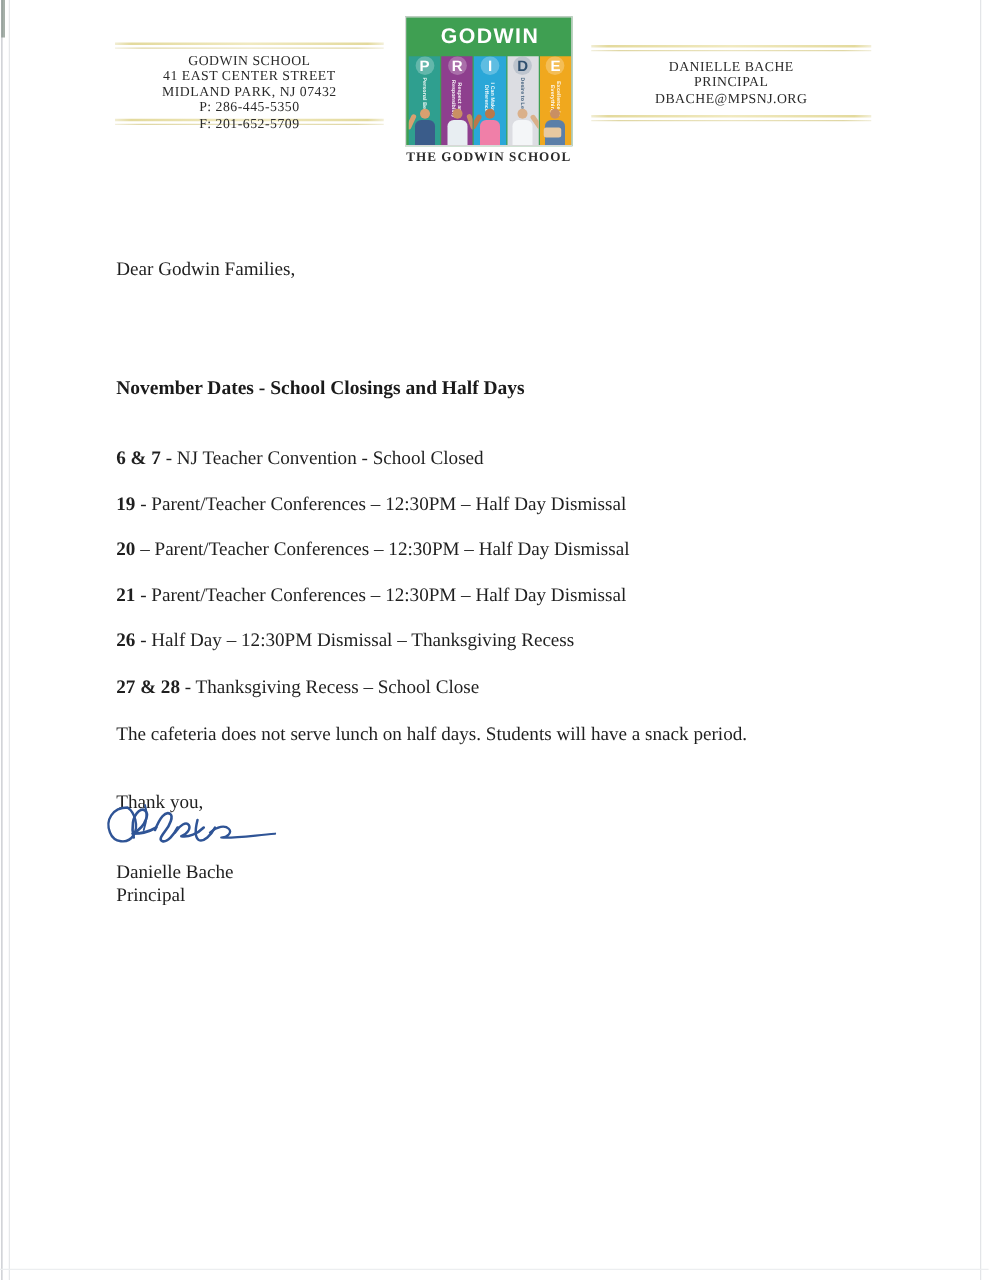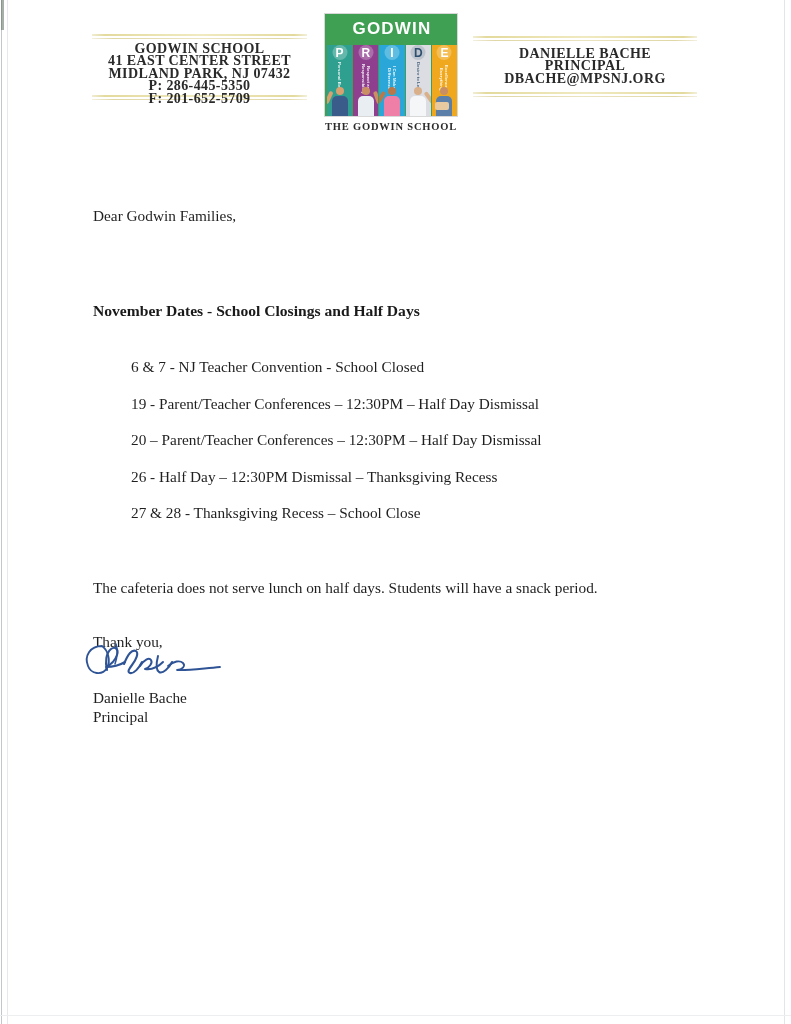--- a/index.html
+++ b/index.html
@@ -81,22 +81,22 @@
       rgba(229,221,176,.8) 50%,
       rgba(216,205,142,.8) 90%,
       rgba(203,191,120,.25) 100%);
   }
 
   .addr-block {
     position: absolute;
     text-align: center;
     font-family: "Liberation Serif", "DejaVu Serif", serif;
     font-variant: small-caps;
-    font-weight: bold;
-    font-size: 14px;
+    font-weight: normal;
+    font-size: 11px;
     letter-spacing: .4px;
     line-height: 12.4px;
     color: #2a2a2a;
   }
   .addr-block.left  { left: 92px;  width: 215px; top: 43px; }
   .addr-block.right { left: 473px; width: 224px; top: 48px; }
   .addr-block .ln { white-space: nowrap; }
 
   
   .logo-wrap {
@@ -249,21 +249,21 @@
     margin: 0;
     padding: 0;
   }
   .date-item {
     font-size: 15.3px;
     line-height: 18px;
     margin-bottom: 18.5px;
     white-space: nowrap;
     color: #1f1f1f;
   }
-  .date-item .day { font-weight: normal; margin-left: 38px; }
+  .date-item .day { font-weight: bold; }
 
   .closing-note {
     position: absolute;
     left: 93px;
     top: 578px;
     width: 620px;
     font-size: 15.3px;
     line-height: 20px;
     margin: 0;
     color: #1f1f1f;
@@ -430,20 +430,23 @@
 
   <ul class="dates-list">
     <li class="date-item">
       <span class="day">6 &amp; 7</span><span> - NJ Teacher Convention - School Closed</span>
     </li>
     <li class="date-item">
       <span class="day">19</span><span> - Parent/Teacher Conferences – 12:30PM – Half Day Dismissal</span>
     </li>
     <li class="date-item">
       <span class="day">20</span><span> – Parent/Teacher Conferences – 12:30PM – Half Day Dismissal</span>
+    </li>
+    <li class="date-item">
+      <span class="day">21</span><span> - Parent/Teacher Conferences – 12:30PM – Half Day Dismissal</span>
     </li>
     <li class="date-item">
       <span class="day">26</span><span> - Half Day – 12:30PM Dismissal – Thanksgiving Recess</span>
     </li>
     <li class="date-item">
       <span class="day">27 &amp; 28</span><span> - Thanksgiving Recess – School Close</span>
     </li>
   </ul>
 
   <p class="closing-note">The cafeteria does not serve lunch on half days.  Students will have a snack period.</p>

